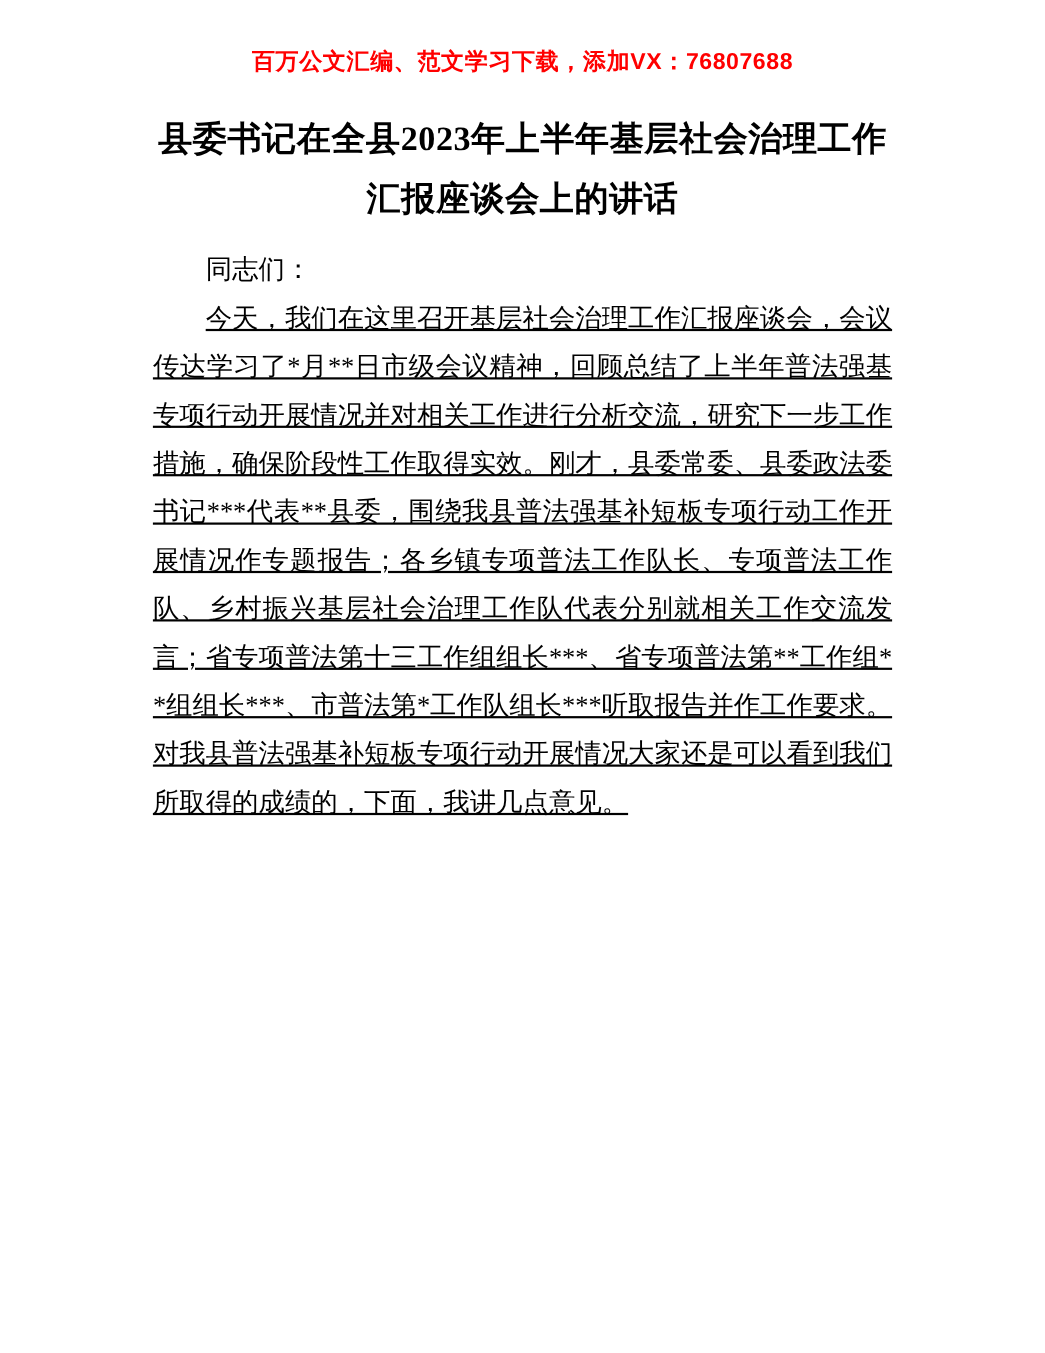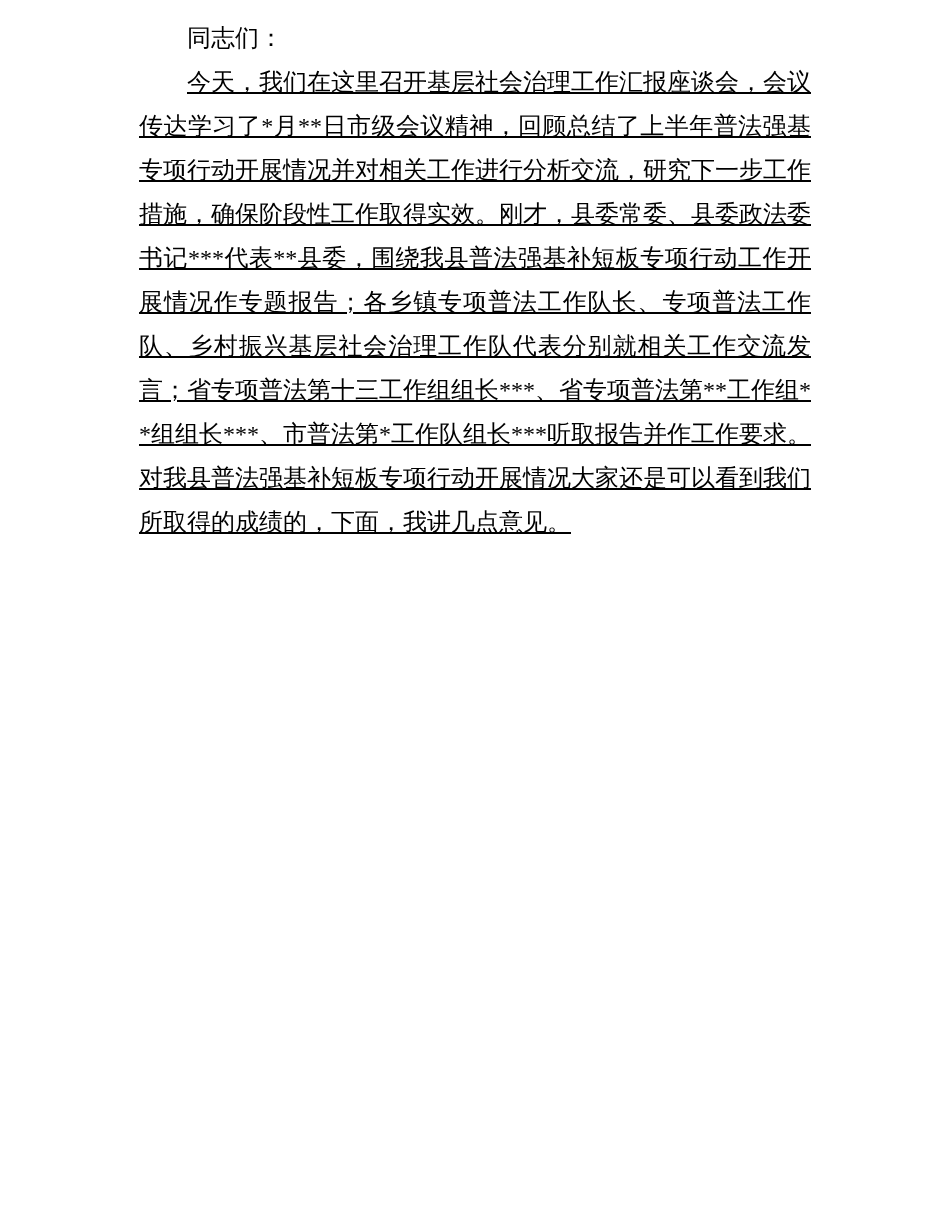--- a/index.html
+++ b/index.html
@@ -53,21 +53,23 @@
       margin: 0;
       text-indent: 2em;
       word-break: break-all;
       text-decoration: underline;
     }
   </style>
 </head>
 <body>
 
 <div class="page">
+  <div class="notice">百万公文汇编、范文学习下载，添加VX：76807688</div>
 
+  <h1 class="title">县委书记在全县2023年上半年基层社会治理工作汇报座谈会上的讲话</h1>
 
   <div class="content">
     <p class="salutation">同志们：</p>
 
     <p class="para">今天，我们在这里召开基层社会治理工作汇报座谈会，会议传达学习了*月**日市级会议精神，回顾总结了上半年普法强基专项行动开展情况并对相关工作进行分析交流，研究下一步工作措施，确保阶段性工作取得实效。刚才，县委常委、县委政法委书记***代表**县委，围绕我县普法强基补短板专项行动工作开展情况作专题报告；各乡镇专项普法工作队长、专项普法工作队、乡村振兴基层社会治理工作队代表分别就相关工作交流发言；省专项普法第十三工作组组长***、省专项普法第**工作组**组组长***、市普法第*工作队组长***听取报告并作工作要求。对我县普法强基补短板专项行动开展情况大家还是可以看到我们所取得的成绩的，下面，我讲几点意见。</p>
 
   </div>
 </div>
 
 </body></html>

